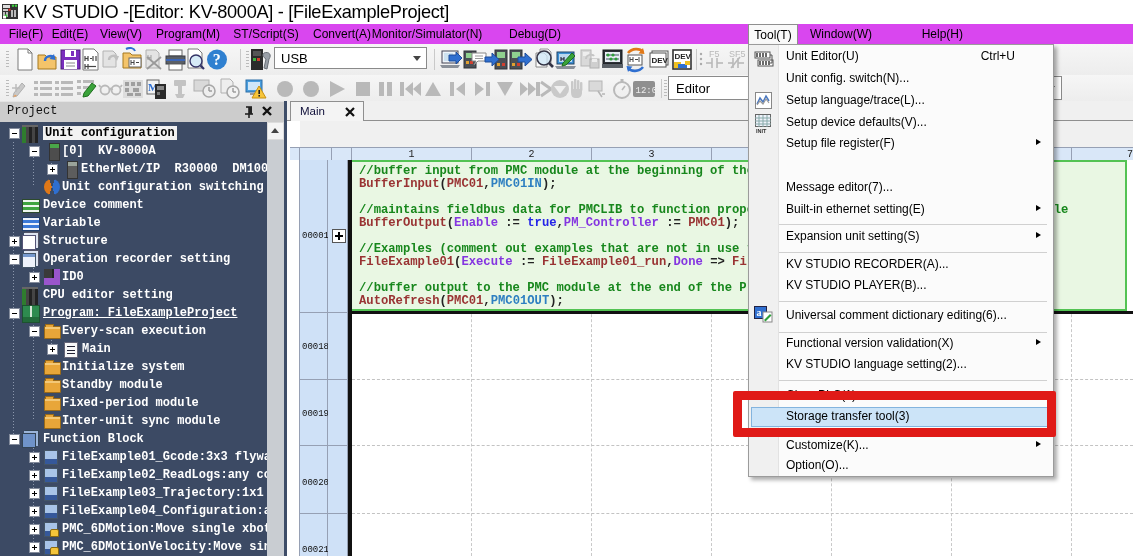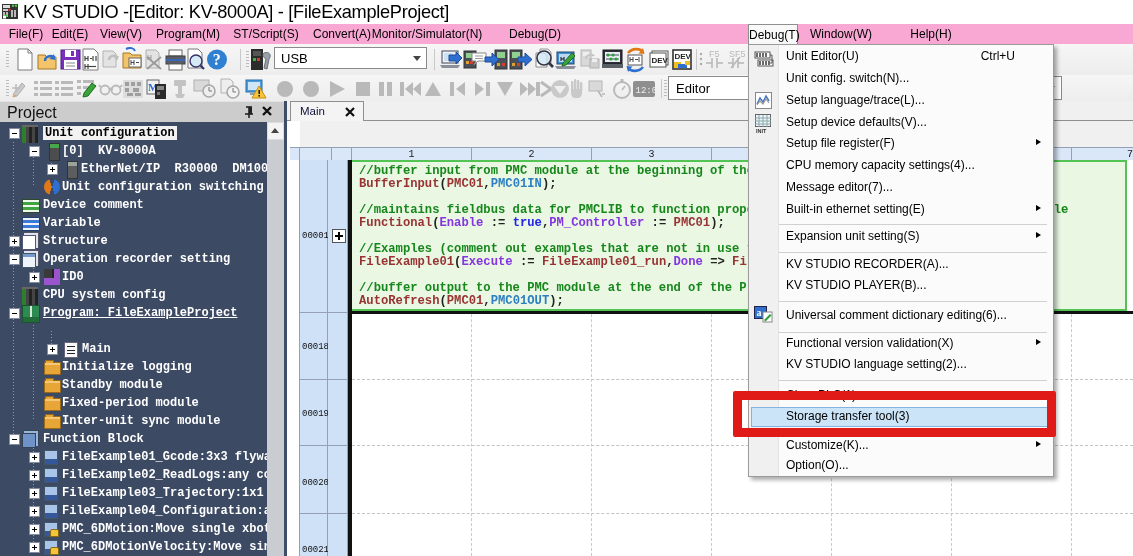--- a/index.html
+++ b/index.html
@@ -3,31 +3,31 @@
 <meta charset="utf-8">
 <style>
 html,body{margin:0;padding:0;}
 body{width:1133px;height:556px;position:relative;overflow:hidden;background:#fff;
   font-family:"Liberation Sans",sans-serif;-webkit-font-smoothing:antialiased;}
 .abs{position:absolute;}
 
 #titlebar{left:0;top:0;width:1133px;height:24px;background:#ffffff;}
 #titletext{left:23px;top:2px;font-size:18.2px;color:#000;letter-spacing:-0.3px;}
 
-#menubar{left:0;top:24px;width:1133px;height:20px;background:#f9a8d4;}
+#menubar{left:0;top:24px;width:1133px;height:20px;background:#d946ef;}
 .mitem{position:absolute;top:0;height:20px;line-height:20px;font-size:12px;color:#000;text-align:center;}
 #toolitem{left:748px;width:50px;background:#f9f9f9;border:1px solid #8f8f8f;border-bottom:none;box-sizing:border-box;}
 
 #toolbar1{left:0;top:44px;width:1133px;height:31px;background:linear-gradient(#f6f6f6,#ededed);}
 #toolbar2{left:0;top:75px;width:1133px;height:26px;background:linear-gradient(#f6f6f6,#ededed);border-bottom:1px solid #e0e0e0;}
 .tsep{position:absolute;width:1px;background:#c9c9c9;}
 .grip{position:absolute;width:3px;background:repeating-linear-gradient(#bbb 0 1px,transparent 1px 3px);}
 
 #panelheader{left:0;top:101px;width:284px;height:21px;background:#cccccc;border-top:1px solid #e3e3e3;}
-#paneltitle{left:7px;top:104px;font-size:16px;color:#111;}
+#paneltitle{left:7px;top:104px;font-size:12px;color:#111;font-family:Liberation Mono, monospace;}
 #tree{left:0;top:122px;width:267px;height:434px;background:#3c4a64;overflow:hidden;}
 .trow{position:absolute;left:0;width:267px;height:18px;font-family:"Liberation Mono",monospace;font-size:12px;font-weight:bold;color:#fff;white-space:pre;}
 .trow .txt{position:absolute;top:2px;}
 .guide{position:absolute;width:1px;background:repeating-linear-gradient(180deg,#8b97ac 0 1px,transparent 1px 3px);}
 .exp{position:absolute;top:4px;width:9px;height:9px;background:#fff;border:1px solid #848c9c;box-sizing:content-box;}
 .exp:before{content:"";position:absolute;left:2px;top:4px;width:5px;height:1px;background:#000;}
 .exp.plus:after{content:"";position:absolute;left:4px;top:2px;width:1px;height:5px;background:#000;}
 .ticon{position:absolute;top:1px;width:16px;height:16px;}
 #vscroll{left:267px;top:122px;width:17px;height:434px;background:#c9cdd2;}
 #panedge{left:284px;top:101px;width:3px;height:455px;background:#3e4d68;}
@@ -105,23 +105,23 @@
 <div class="abs" id="titletext">KV STUDIO -[Editor: KV-8000A] - [FileExampleProject]</div>
 <div class="abs" id="menubar">
   <div class="mitem" style="left:6px;width:40px;">File(F)</div>
   <div class="mitem" style="left:49px;width:42px;">Edit(E)</div>
   <div class="mitem" style="left:97px;width:48px;">View(V)</div>
   <div class="mitem" style="left:151px;width:74px;">Program(M)</div>
   <div class="mitem" style="left:230px;width:72px;">ST/Script(S)</div>
   <div class="mitem" style="left:306px;width:72px;">Convert(A)</div>
   <div class="mitem" style="left:366px;width:122px;text-align:center;">Monitor/Simulator(N)</div>
   <div class="mitem" style="left:504px;width:62px;">Debug(D)</div>
-  <div class="mitem" id="toolitem">Debug(T)</div>
+  <div class="mitem" id="toolitem">Tool(T)</div>
   <div class="mitem" style="left:801px;width:80px;">Window(W)</div>
-  <div class="mitem" style="left:899px;width:64px;">Help(H)</div>
+  <div class="mitem" style="left:899px;width:64px;text-align:right;">Help(H)</div>
 </div>
 <div class="abs" id="toolbar1">
   <div class="grip" style="left:6px;top:7px;height:17px;"></div>
   <svg class="abs" style="left:16px;top:3px" width="732" height="26" viewBox="0 0 732 26">
 
     <g transform="translate(0,0)">
         <path d="M2 2 H12 L16 6 V23 H2 Z" fill="#fff" stroke="#7a7a7a"></path>
         <path d="M12 2 V6 H16" fill="none" stroke="#7a7a7a"></path>
       </g>
 
@@ -600,21 +600,21 @@
   <div class="dashrow" style="left:53px;top:232px;width:781px;"></div>
   <div class="dashrow" style="left:53px;top:298px;width:781px;"></div>
   <div class="dashrow" style="left:53px;top:366px;width:781px;"></div>
 </div>
 <div class="abs" style="left:299px;top:147px;width:1px;height:409px;background:#96a0b4;"></div>
 <div class="abs" id="busbar"></div>
 <div class="abs" id="codeblock">
   <div class="cl" style="top:3px;"><span class="cm">//buffer input from PMC module at the beginning of the PLC scan</span></div>
   <div class="cl" style="top:16px;"><span class="fn">BufferInput</span><span class="pp">(</span><span class="fn">PMC01</span><span class="pp">,</span><span class="dv">PMC01IN</span><span class="pp">);</span></div>
   <div class="cl" style="top:42px;"><span class="cm">//maintains fieldbus data for PMCLIB to function properly, and must be called once per scan cycle</span></div>
-  <div class="cl" style="top:55px;"><span class="fn">Functional</span><span class="pp">(</span><span class="vr">Enable</span><span class="pp"> := </span><span class="kw">true</span><span class="pp">,</span><span class="vr">PM_Controller</span><span class="pp"> := </span><span class="fn">PMC01</span><span class="pp">);</span></div>
+  <div class="cl" style="top:55px;"><span class="fn">BufferOutput</span><span class="pp">(</span><span class="vr">Enable</span><span class="pp"> := </span><span class="kw">true</span><span class="pp">,</span><span class="vr">PM_Controller</span><span class="pp"> := </span><span class="fn">PMC01</span><span class="pp">);</span></div>
   <div class="cl" style="top:81px;"><span class="cm">//Examples (comment out examples that are not in use to save memory and scan time)</span></div>
   <div class="cl" style="top:94px;"><span class="fn">FileExample01</span><span class="pp">(</span><span class="vr">Execute</span><span class="pp"> := </span><span class="fn">FileExample01_run</span><span class="pp">,</span><span class="vr">Done</span><span class="pp"> =&gt; </span><span class="fn">FileExample01_done</span><span class="pp">);</span></div>
   <div class="cl" style="top:120px;"><span class="cm">//buffer output to the PMC module at the end of the PLC scan</span></div>
   <div class="cl" style="top:133px;"><span class="fn">AutoRefresh</span><span class="pp">(</span><span class="fn">PMC01</span><span class="pp">,</span><span class="dv">PMC01OUT</span><span class="pp">);</span></div>
 </div>
 <div class="abs" id="blackline"></div>
 <div class="abs" style="left:0;top:122px;width:3px;height:434px;background:#9aa4b2;"></div>
 <div class="abs" id="tree">
   <div class="guide" style="left:13px;top:20px;height:297px;"></div>
   <div class="guide" style="left:33px;top:29px;height:36px;"></div>
@@ -625,24 +625,25 @@
   <div class="guide" style="left:51px;top:209px;height:18px;"></div>
   <div class="trow" style="top:2px;"><span class="exp" style="left:9px;"></span><span class="ticon i-rack" style="left:22px;"></span><span class="txt" style="left:43px;background:#f2f2f2;color:#000;padding:0 2px;">Unit configuration</span></div>
   <div class="trow" style="top:20px;"><span class="exp" style="left:29px;"></span><span class="ticon i-unit" style="left:47px;"></span><span class="txt" style="left:62px;">[0]  KV-8000A</span></div>
   <div class="trow" style="top:38px;"><span class="exp plus" style="left:47px;"></span><span class="ticon i-unit2" style="left:65px;"></span><span class="txt" style="left:81px;">EtherNet/IP  R30000  DM1000</span></div>
   <div class="trow" style="top:56px;"><span class="ticon i-swap" style="left:44px;"></span><span class="txt" style="left:62px;">Unit configuration switching</span></div>
   <div class="trow" style="top:74px;"><span class="ticon i-tblg" style="left:22px;"></span><span class="txt" style="left:43px;">Device comment</span></div>
   <div class="trow" style="top:92px;"><span class="ticon i-tblb" style="left:22px;"></span><span class="txt" style="left:43px;">Variable</span></div>
   <div class="trow" style="top:110px;"><span class="exp plus" style="left:9px;"></span><span class="ticon i-sheets" style="left:22px;"></span><span class="txt" style="left:43px;">Structure</span></div>
   <div class="trow" style="top:128px;"><span class="exp" style="left:9px;"></span><span class="ticon i-sheets2" style="left:22px;"></span><span class="txt" style="left:43px;">Operation recorder setting</span></div>
   <div class="trow" style="top:146px;"><span class="exp plus" style="left:29px;"></span><span class="ticon i-id0" style="left:44px;"></span><span class="txt" style="left:62px;">ID0</span></div>
-  <div class="trow" style="top:164px;"><span class="ticon i-rack" style="left:22px;"></span><span class="txt" style="left:43px;">CPU system config</span></div>
+  <div class="trow" style="top:164px;"><span class="ticon i-rack" style="left:22px;"></span><span class="txt" style="left:43px;">CPU editor setting</span></div>
   <div class="trow" style="top:182px;"><span class="exp" style="left:9px;"></span><span class="ticon i-prog" style="left:22px;"></span><span class="txt" style="left:43px;text-decoration:underline;">Program: FileExampleProject</span></div>
+  <div class="trow" style="top:200px;"><span class="exp" style="left:29px;"></span><span class="ticon i-folder" style="left:44px;"></span><span class="txt" style="left:62px;">Every-scan execution</span></div>
   <div class="trow" style="top:218px;"><span class="exp plus" style="left:47px;"></span><span class="ticon i-main" style="left:64px;"></span><span class="txt" style="left:82px;">Main</span></div>
-  <div class="trow" style="top:236px;"><span class="ticon i-folder" style="left:44px;"></span><span class="txt" style="left:62px;">Initialize logging</span></div>
+  <div class="trow" style="top:236px;"><span class="ticon i-folder" style="left:44px;"></span><span class="txt" style="left:62px;">Initialize system</span></div>
   <div class="trow" style="top:254px;"><span class="ticon i-folder" style="left:44px;"></span><span class="txt" style="left:62px;">Standby module</span></div>
   <div class="trow" style="top:272px;"><span class="ticon i-folder" style="left:44px;"></span><span class="txt" style="left:62px;">Fixed-period module</span></div>
   <div class="trow" style="top:290px;"><span class="ticon i-folder" style="left:44px;"></span><span class="txt" style="left:62px;">Inter-unit sync module</span></div>
   <div class="trow" style="top:308px;"><span class="exp" style="left:9px;"></span><span class="ticon i-fbstack" style="left:22px;"></span><span class="txt" style="left:43px;">Function Block</span></div>
   <div class="trow" style="top:326px;"><span class="exp plus" style="left:29px;"></span><span class="ticon i-fb" style="left:44px;"></span><span class="txt" style="left:62px;">FileExample01_Gcode:3x3 flywa</span></div>
   <div class="trow" style="top:344px;"><span class="exp plus" style="left:29px;"></span><span class="ticon i-fb" style="left:44px;"></span><span class="txt" style="left:62px;">FileExample02_ReadLogs:any co</span></div>
   <div class="trow" style="top:362px;"><span class="exp plus" style="left:29px;"></span><span class="ticon i-fb" style="left:44px;"></span><span class="txt" style="left:62px;">FileExample03_Trajectory:1x1</span></div>
   <div class="trow" style="top:380px;"><span class="exp plus" style="left:29px;"></span><span class="ticon i-fb" style="left:44px;"></span><span class="txt" style="left:62px;">FileExample04_Configuration:a</span></div>
   <div class="trow" style="top:398px;"><span class="exp plus" style="left:29px;"></span><span class="ticon i-fbl" style="left:44px;"></span><span class="txt" style="left:62px;">PMC_6DMotion:Move single xbot</span></div>
   <div class="trow" style="top:416px;"><span class="exp plus" style="left:29px;"></span><span class="ticon i-fbl" style="left:44px;"></span><span class="txt" style="left:62px;">PMC_6DMotionVelocity:Move sin</span></div>
@@ -665,23 +666,20 @@
   <div class="dditem" style="top:45px;">
       <span class="lbl">Setup language/trace(L)...</span>
     </div>
   <div class="dditem" style="top:67px;">
       <span class="lbl">Setup device defaults(V)...</span>
     </div>
   <div class="dditem" style="top:88px;">
       <span class="lbl">Setup file register(F)</span>
       <span class="arr"></span>
     </div>
-  <div class="dditem" style="top:110px;">
-      <span class="lbl">CPU memory capacity settings(4)...</span>
-    </div>
   <div class="dditem" style="top:132px;">
       <span class="lbl">Message editor(7)...</span>
     </div>
   <div class="dditem" style="top:154px;">
       <span class="lbl">Built-in ethernet setting(E)</span>
       <span class="arr"></span>
     </div>
   <div class="ddsep" style="top:179px;"></div>
   <div class="dditem" style="top:181px;">
       <span class="lbl">Expansion unit setting(S)</span>

